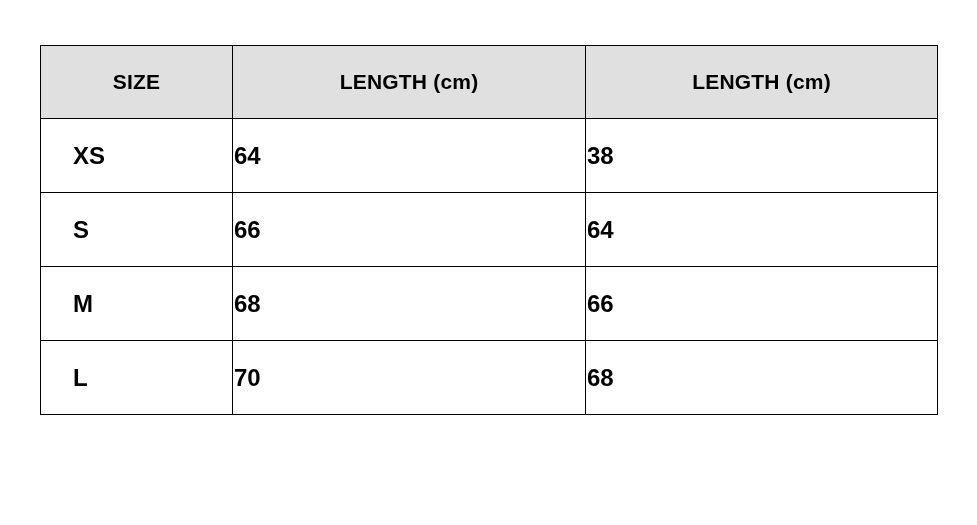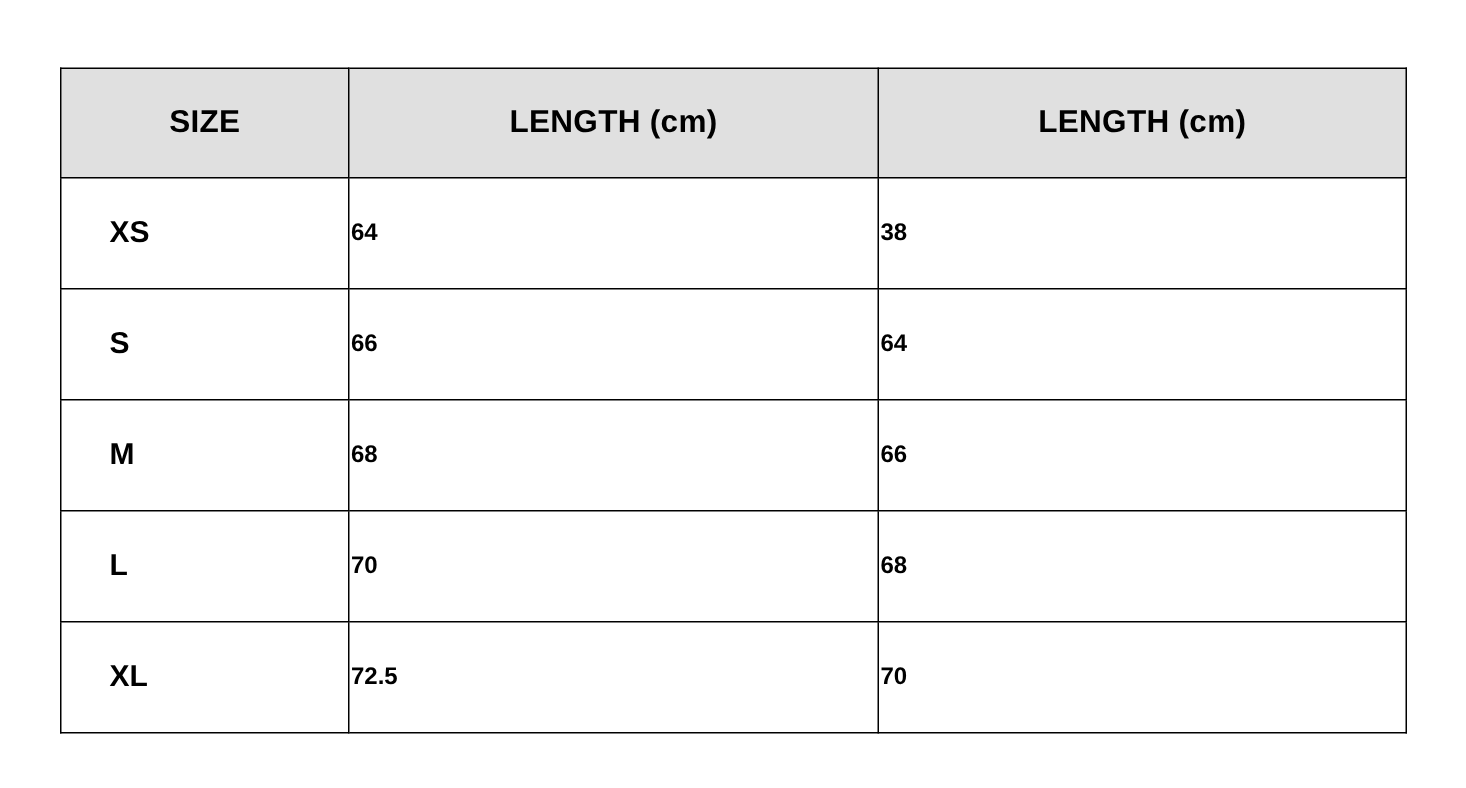--- a/index.html
+++ b/index.html
@@ -45,24 +45,24 @@
   }
   table.size-table thead th {
     background: #e0e0e0;
     height: 70px;
     font-size: 21px;
     letter-spacing: 0.2px;
   }
   table.size-table tbody td {
     background: #ffffff;
     height: 71px;
-    font-size: 16px;
+    font-size: 24px;
   }
   table.size-table tbody td.size-cell {
-    font-size: 20px;
+    font-size: 24px;
     padding-left: 32px;
   }
 </style>
 </head>
 <body>
 
 <div class="page">
   <div class="size-table-wrap">
     <table class="size-table">
       <colgroup>
@@ -91,21 +91,16 @@
         <tr>
           <td class="size-cell">M</td>
           <td>68</td>
           <td>66</td>
         </tr>
         <tr>
           <td class="size-cell">L</td>
           <td>70</td>
           <td>68</td>
         </tr>
-        <tr>
-          <td class="size-cell">XL</td>
-          <td>72.5</td>
-          <td>70</td>
-        </tr>
       </tbody>
     </table>
   </div>
 </div>
 
 </body></html>

